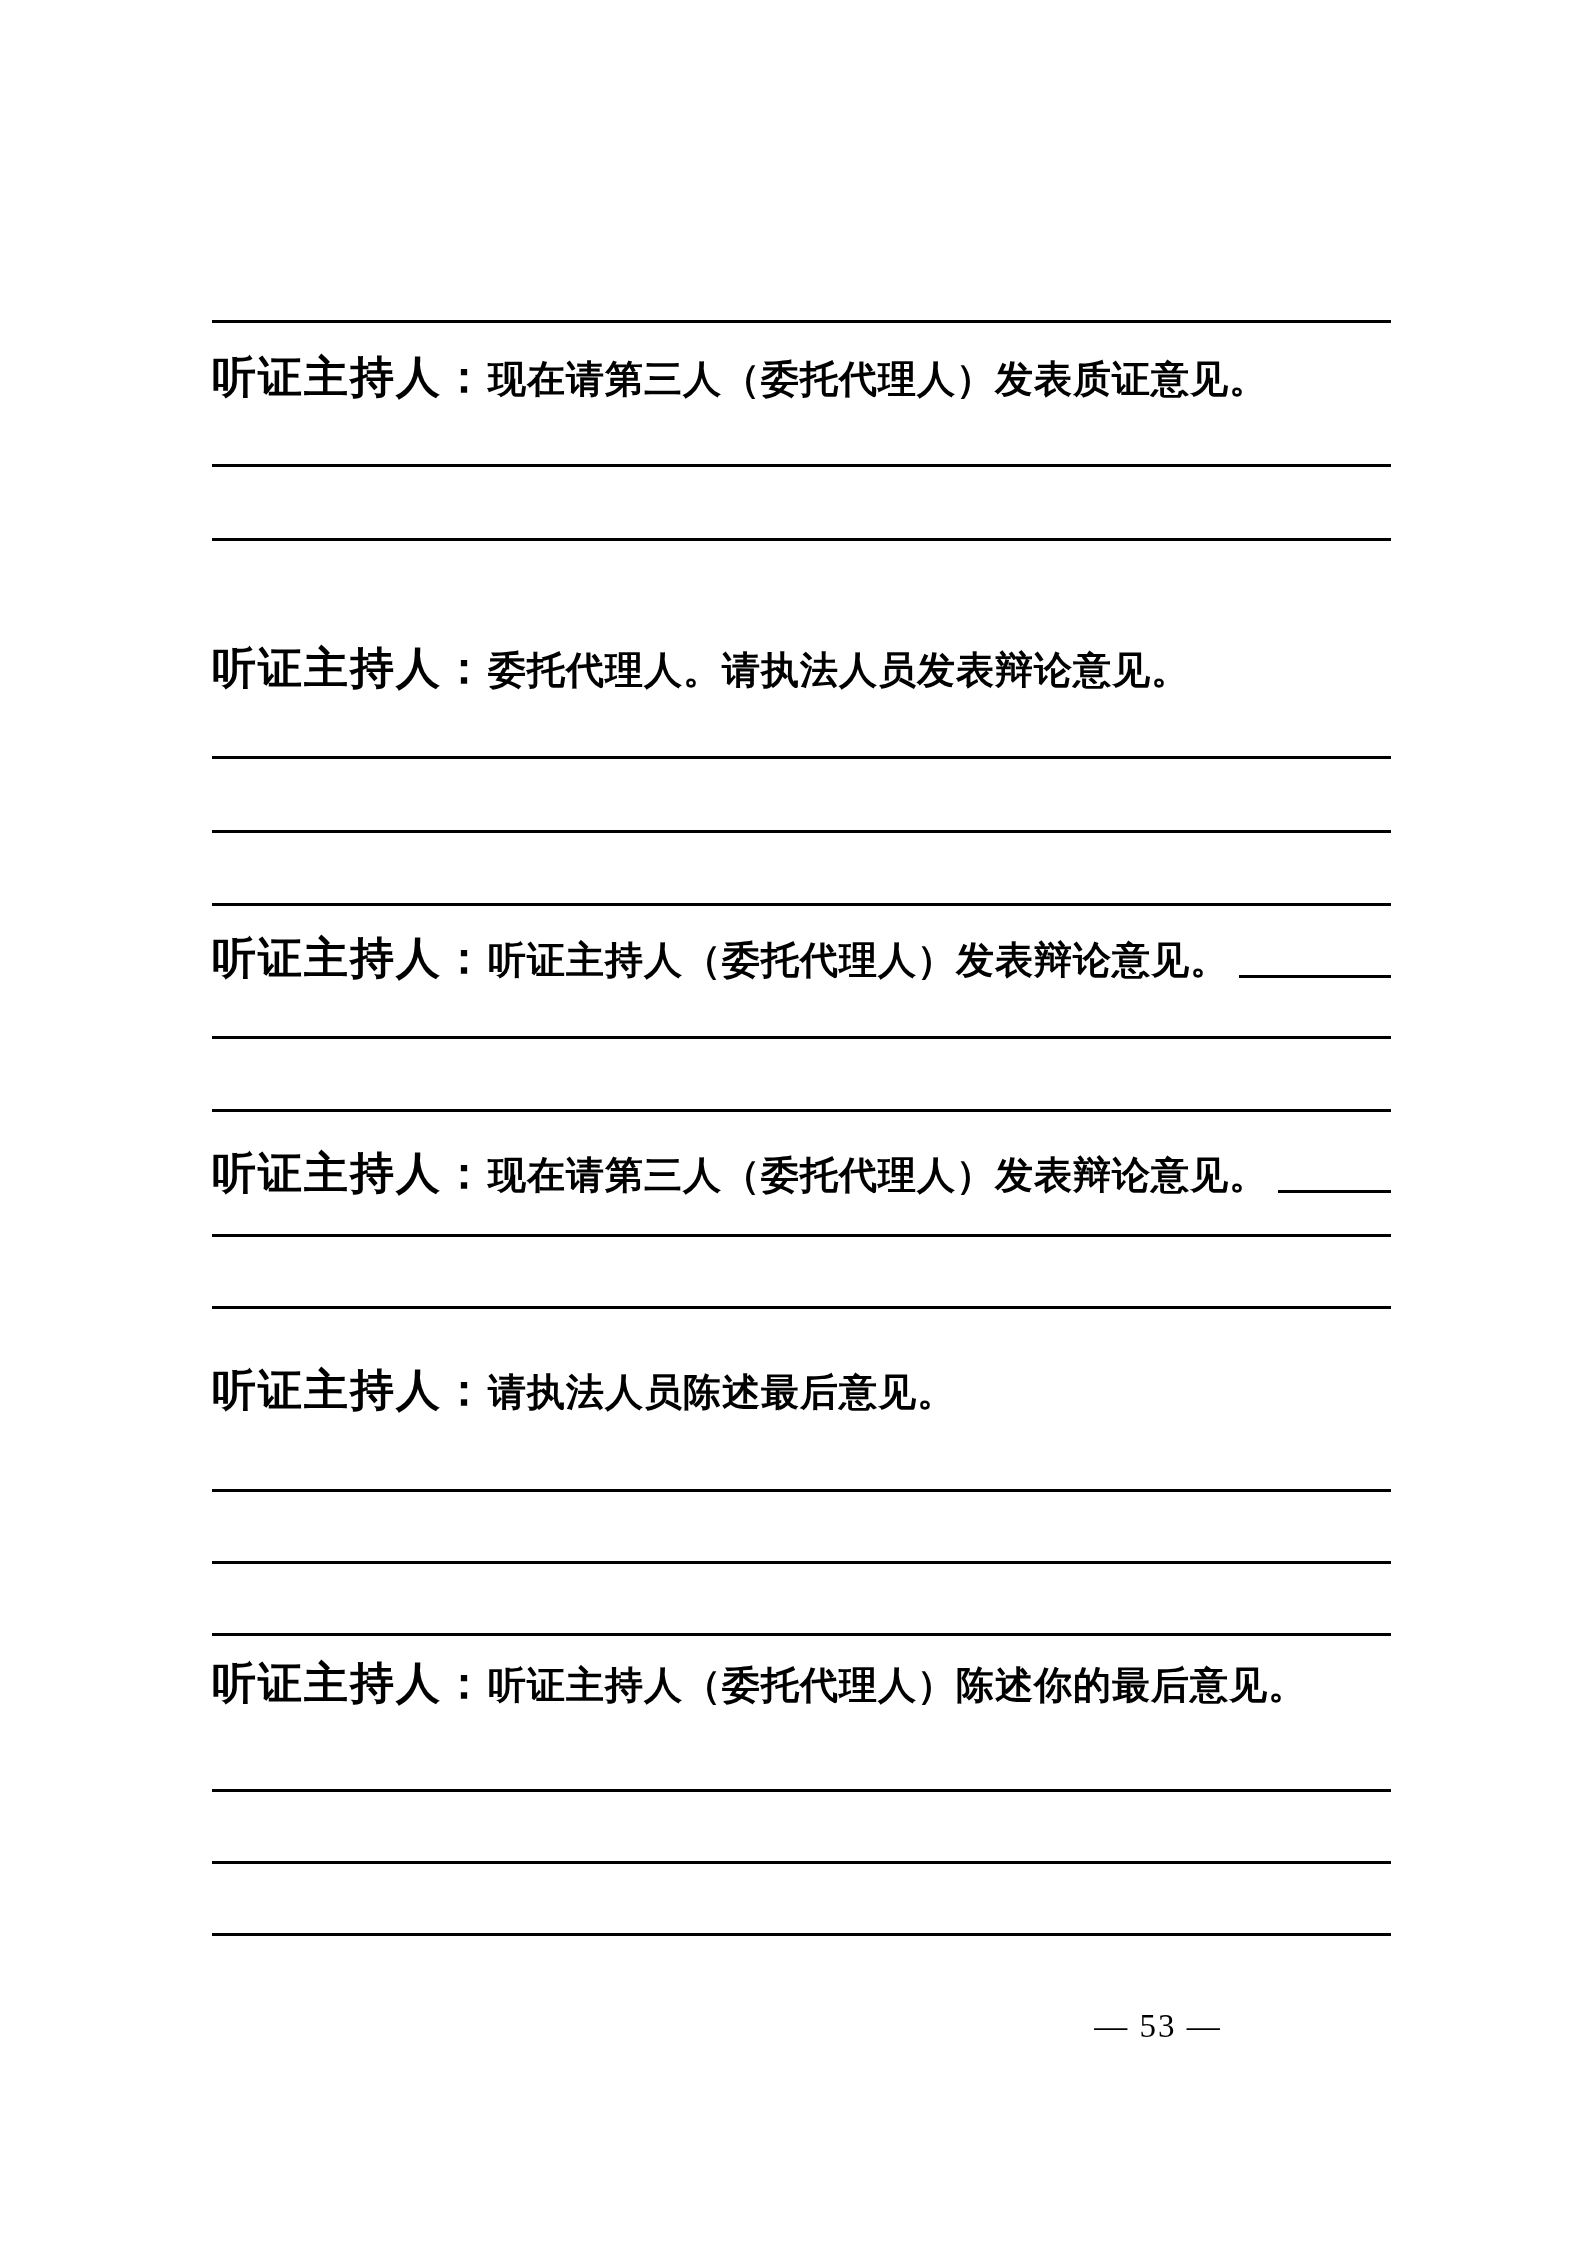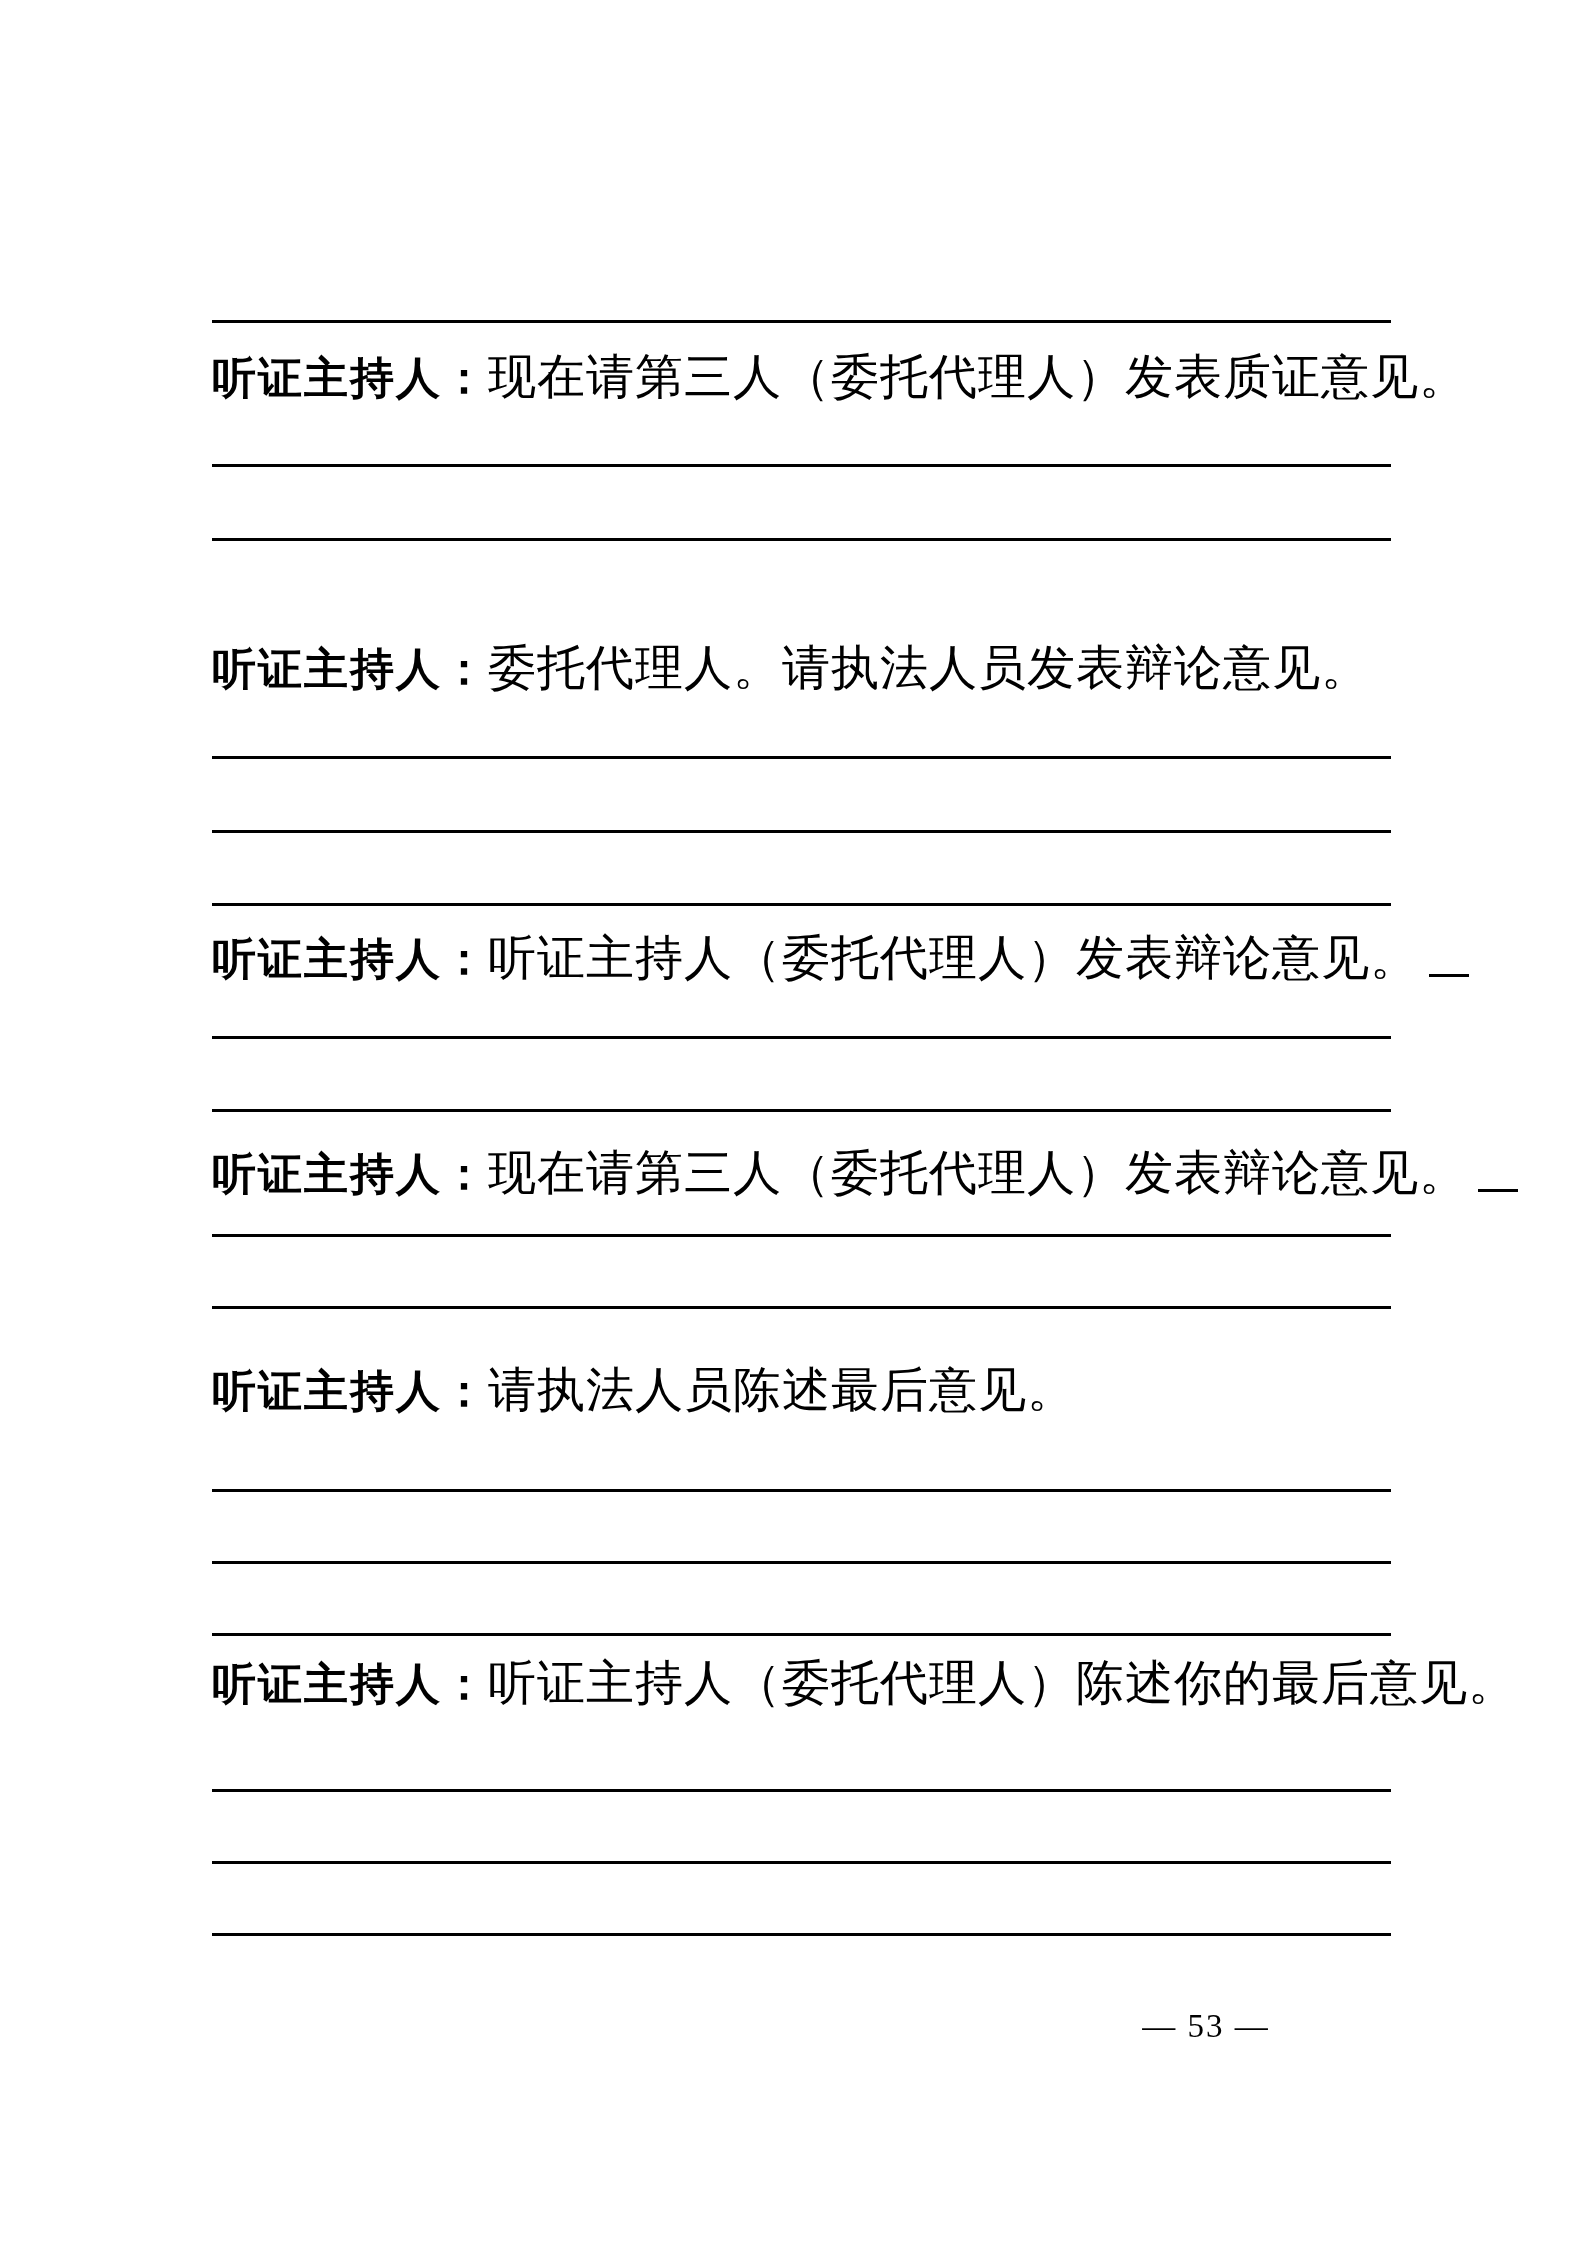--- a/index.html
+++ b/index.html
@@ -39,38 +39,38 @@
   }
   .speaker {
     font-family: "Liberation Sans", "DejaVu Sans", sans-serif;
     font-weight: 700;
     font-size: 44px;
     letter-spacing: 2px;
     flex: 0 0 auto;
   }
   .stmt {
     font-family: "Liberation Serif", "DejaVu Serif", serif;
-    font-weight: 400;
-    font-size: 48px;
+    font-weight: 700;
+    font-size: 38px;
     letter-spacing: 1px;
     flex: 0 0 auto;
   }
   
   .fill {
     flex: 1 1 auto;
     min-width: 40px;
     align-self: flex-end;
     margin-bottom: 7px;
     margin-left: 10px;
     border-bottom: 3px solid #000000;
     height: 0;
   }
   .page-number {
     position: absolute;
-    left: 1056px;
+    left: 1008px;
     top: 2008px;
     width: 300px;
     text-align: center;
     font-family: "Liberation Serif", "DejaVu Serif", serif;
     font-size: 33px;
     letter-spacing: 2px;
   }
 </style>
 </head>
 <body>

